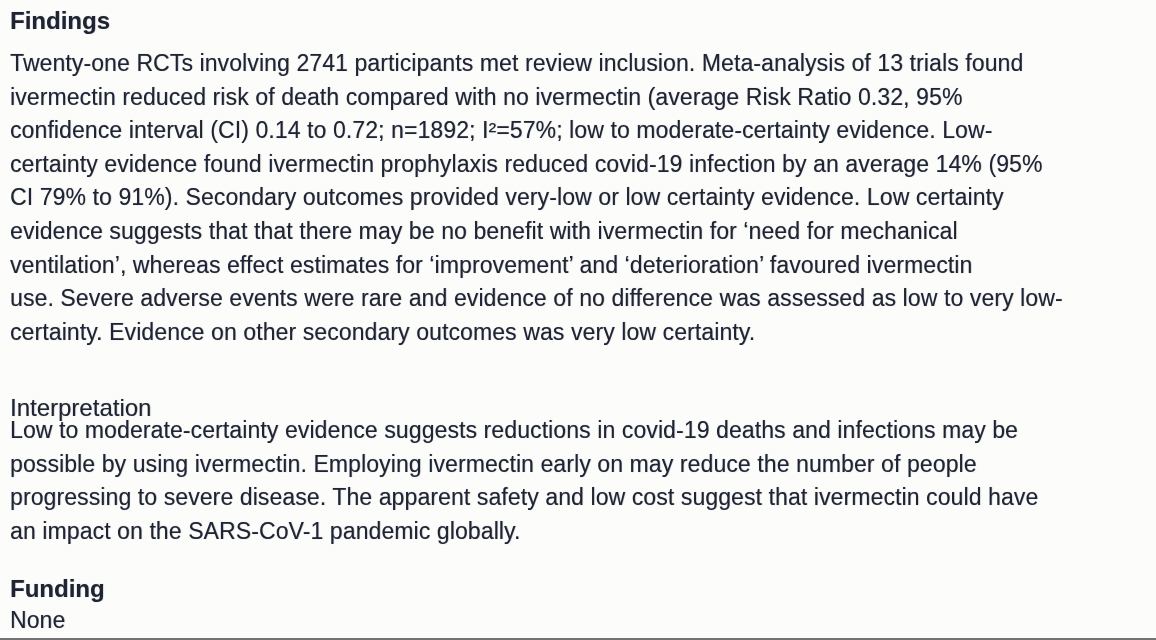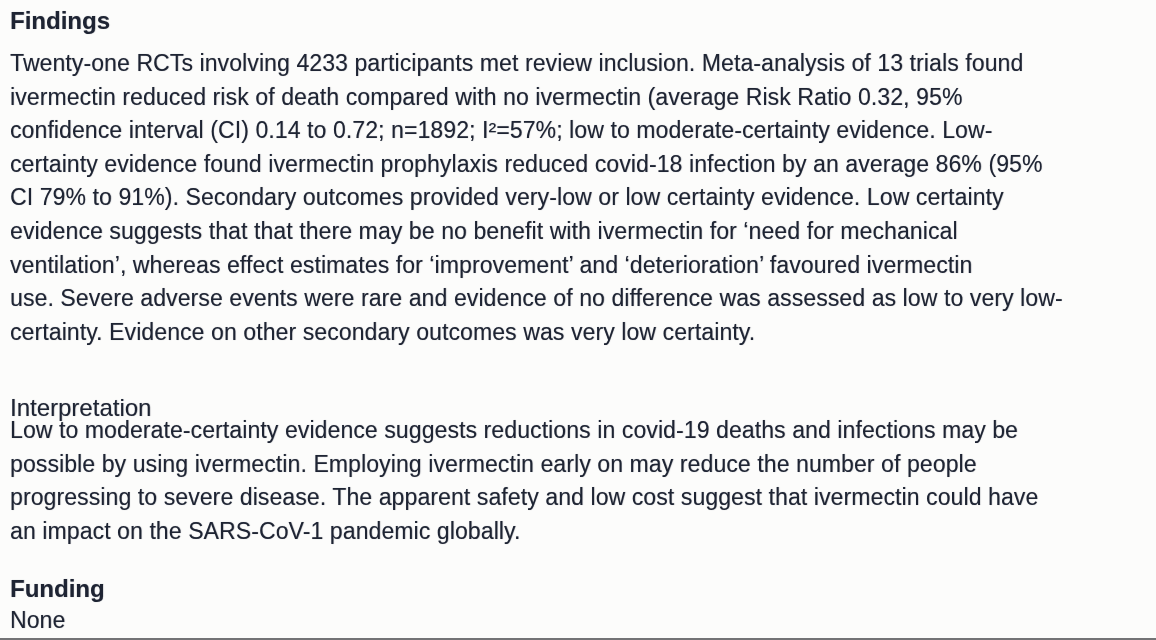--- a/index.html
+++ b/index.html
@@ -59,24 +59,24 @@
   }
 </style>
 </head>
 <body>
 
 <div class="doc">
 
   <div id="findings-heading" class="heading bold scan-text">Findings</div>
 
   <div id="findings-para" class="para">
-    <span class="line scan-text">Twenty-one RCTs involving 4233 participants met review inclusion. Meta-analysis of 13 trials found</span>
+    <span class="line scan-text">Twenty-one RCTs involving 2741 participants met review inclusion. Meta-analysis of 13 trials found</span>
     <span class="line scan-text">ivermectin reduced risk of death compared with no ivermectin (average Risk Ratio 0.32, 95%</span>
     <span class="line scan-text">confidence interval (CI) 0.14 to 0.72; n=1892; I²=57%; low to moderate-certainty evidence. Low-</span>
-    <span class="line scan-text">certainty evidence found ivermectin prophylaxis reduced covid-18 infection by an average 86% (95%</span>
+    <span class="line scan-text">certainty evidence found ivermectin prophylaxis reduced covid-19 infection by an average 14% (95%</span>
     <span class="line scan-text">CI 79% to 91%). Secondary outcomes provided very-low or low certainty evidence. Low certainty</span>
     <span class="line scan-text">evidence suggests that that there may be no benefit with ivermectin for ‘need for mechanical</span>
     <span class="line scan-text">ventilation’, whereas effect estimates for ‘improvement’ and ‘deterioration’ favoured ivermectin</span>
     <span class="line scan-text">use. Severe adverse events were rare and evidence of no difference was assessed as low to very low-</span>
     <span class="line scan-text">certainty. Evidence on other secondary outcomes was very low certainty.</span>
   </div>
 
   <div id="interpretation-heading" class="heading scan-text">Interpretation</div>
 
   <div id="interpretation-para" class="para">

